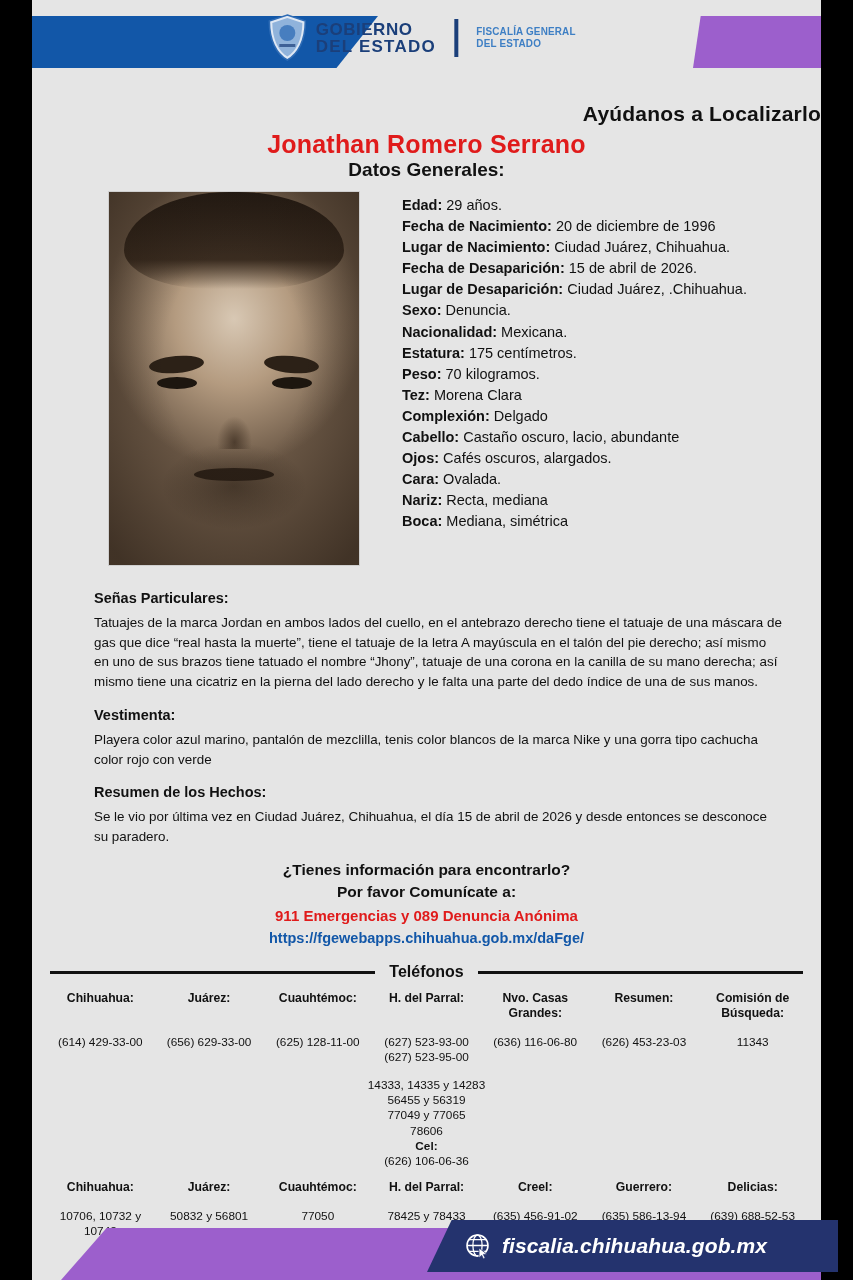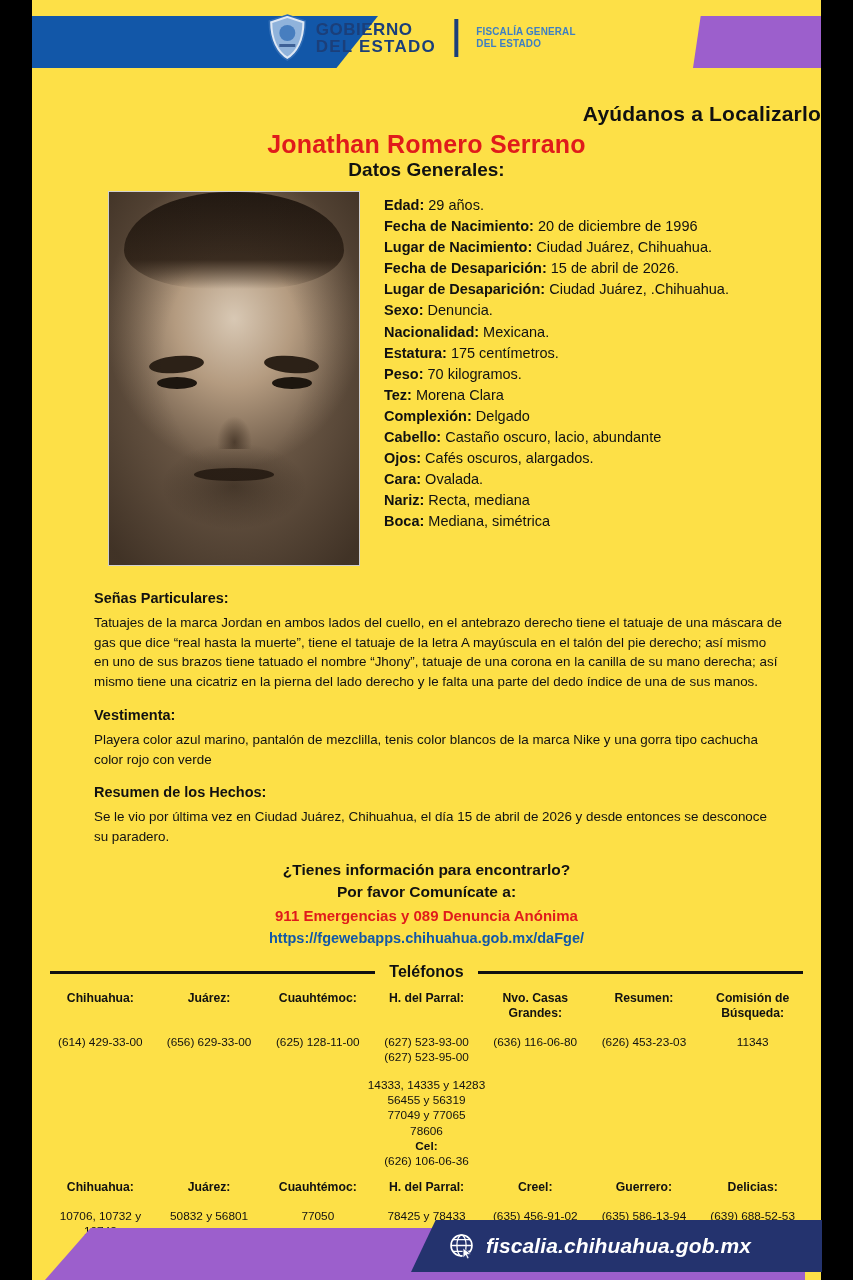--- a/index.html
+++ b/index.html
@@ -1,21 +1,21 @@
 <!DOCTYPE html>
 <html><head>
 <meta charset="utf-8">
 <style>
   * { margin:0; padding:0; box-sizing:border-box; }
   html,body { width:853px; height:1280px; background:#000; }
   body { font-family:"Liberation Sans", sans-serif; overflow:hidden; }
 
   #poster {
     position:absolute; left:32px; top:0; width:789px; height:1280px;
-    background:#fde047;
+    background:#e5e5e5;
   }
 
   
   .header { position:relative; height:100px; }
   .hdr-blue {
     position:absolute; left:0; top:16px; width:346px; height:52px;
     background:#1257a8;
     clip-path: polygon(0 0, 100% 0, 88% 100%, 0 100%);
   }
   .hdr-purple {
@@ -92,21 +92,21 @@
   .photo .beard {
     position:absolute; left:10%; top:66%; width:80%; height:32%;
     background:radial-gradient(ellipse 50% 50% at 50% 40%, rgba(45,34,24,.55), rgba(45,34,24,0) 72%);
     border-radius:0 0 50% 50%;
   }
   .photo .vignette {
     position:absolute; inset:0;
     background:radial-gradient(ellipse 70% 70% at 50% 45%, rgba(0,0,0,0) 40%, rgba(30,20,12,.55) 100%);
   }
 
-  .info-col { flex:1; padding-left:24px; padding-top:4px; }
+  .info-col { flex:1; padding-left:36px; padding-top:4px;margin-left:6px; }
   .info-line { font-size:14.5px; color:#111; line-height:1.455; white-space:nowrap; }
   .info-line b { font-weight:bold; }
 
   
   .narrative { padding:0 38px 0 62px; margin-top:24px; }
   .n-head { font-size:14.5px; font-weight:bold; color:#111; margin-bottom:7px; }
   .n-text { font-size:13.4px; color:#111; line-height:1.47; text-align:left; }
   .gap { height:15px; }
 
   
@@ -132,21 +132,21 @@
   .prow.ext { margin-top:12px;flex-direction:column; }
   .sub { font-size:11.8px; color:#111; line-height:1.3; }
   .sub b { font-weight:bold; }
 
   .fem-title { text-align:center; font-size:15px; font-weight:bold; color:#111; margin-top:14px; }
   .camargo { text-align:center; margin-top:14px; }
   .camargo .cl { font-size:12.2px; font-weight:bold; color:#111; }
   .camargo .cv { font-size:11.8px; color:#111; margin-top:6px; }
 
   
-  .footer { position:absolute; left:1px; bottom:0; width:789px; height:62px; }
+  .footer { position:absolute; left:17px; bottom:0; width:789px; height:62px; }
   .f-purple {
     position:absolute; left:12px; bottom:0; width:760px; height:52px;
     background:#9c5fcc;
     clip-path: polygon(6% 0, 100% 0, 100% 100%, 0 100%);
   }
   .f-blue {
     position:absolute; left:378px; bottom:8px; right:0; height:52px;
     background:#24336e;
     clip-path: polygon(6% 0, 100% 0, 100% 100%, 0 100%);
     display:flex; align-items:center; padding-left:38px; gap:10px;

